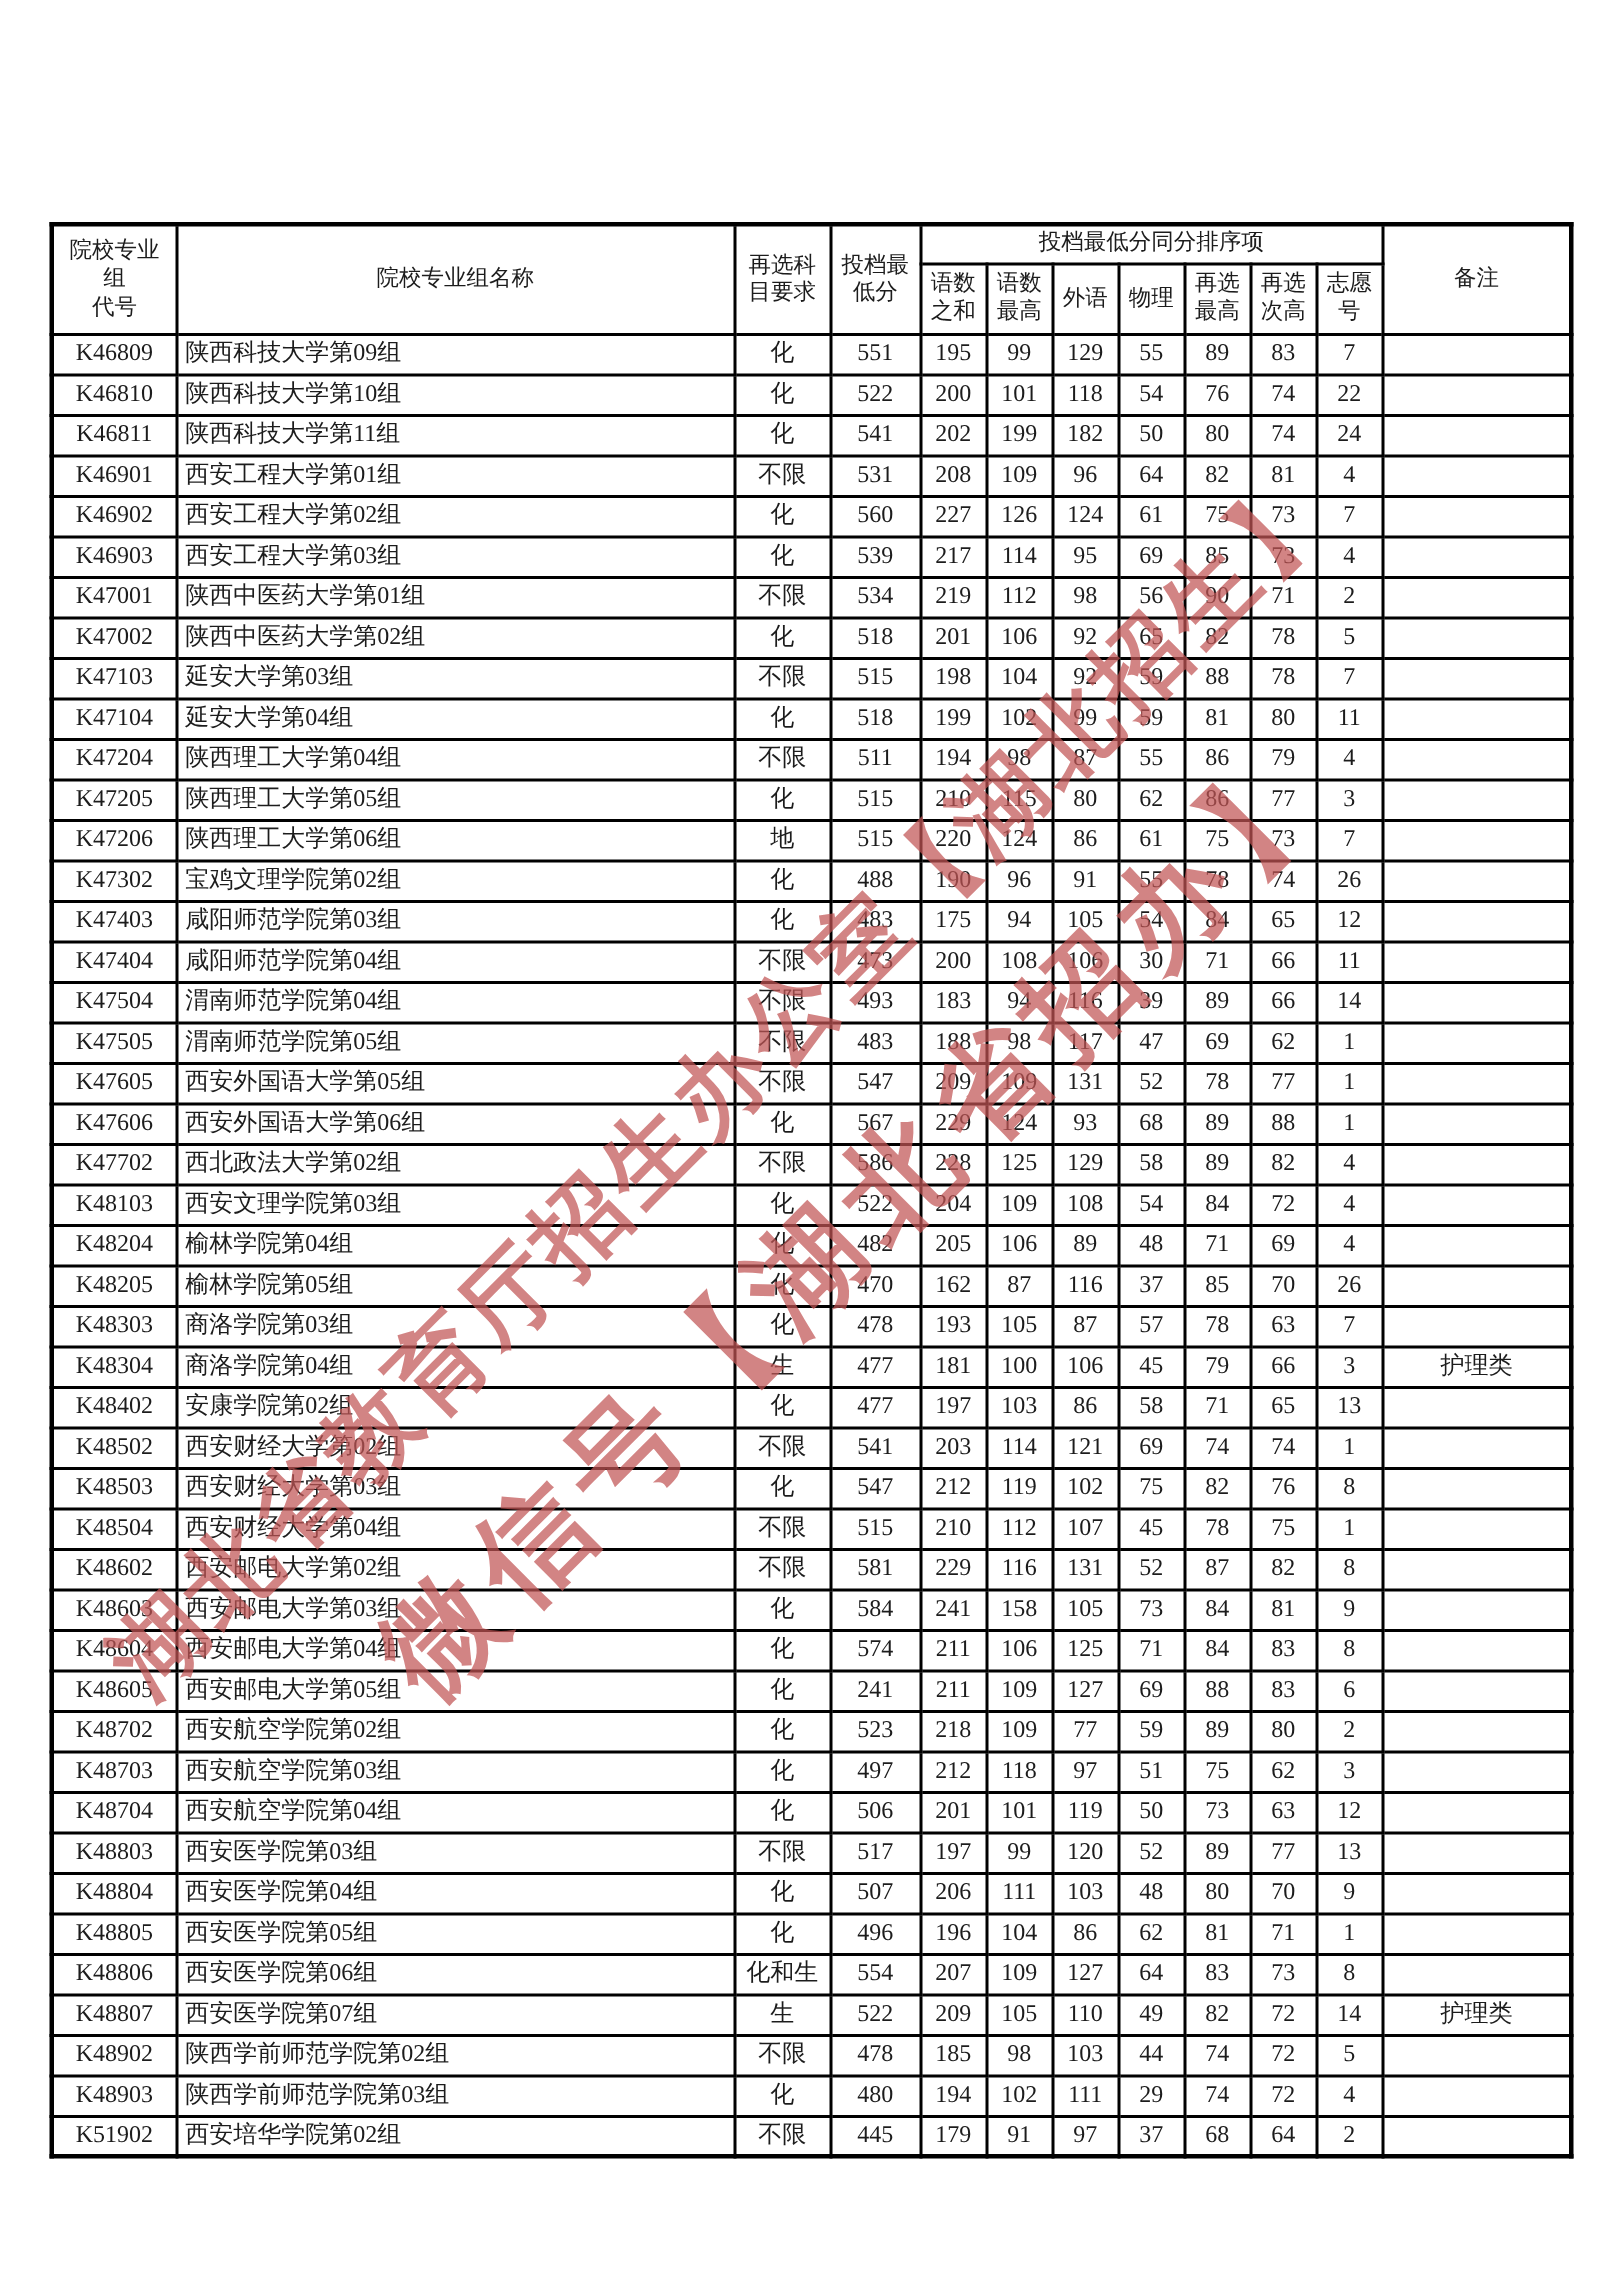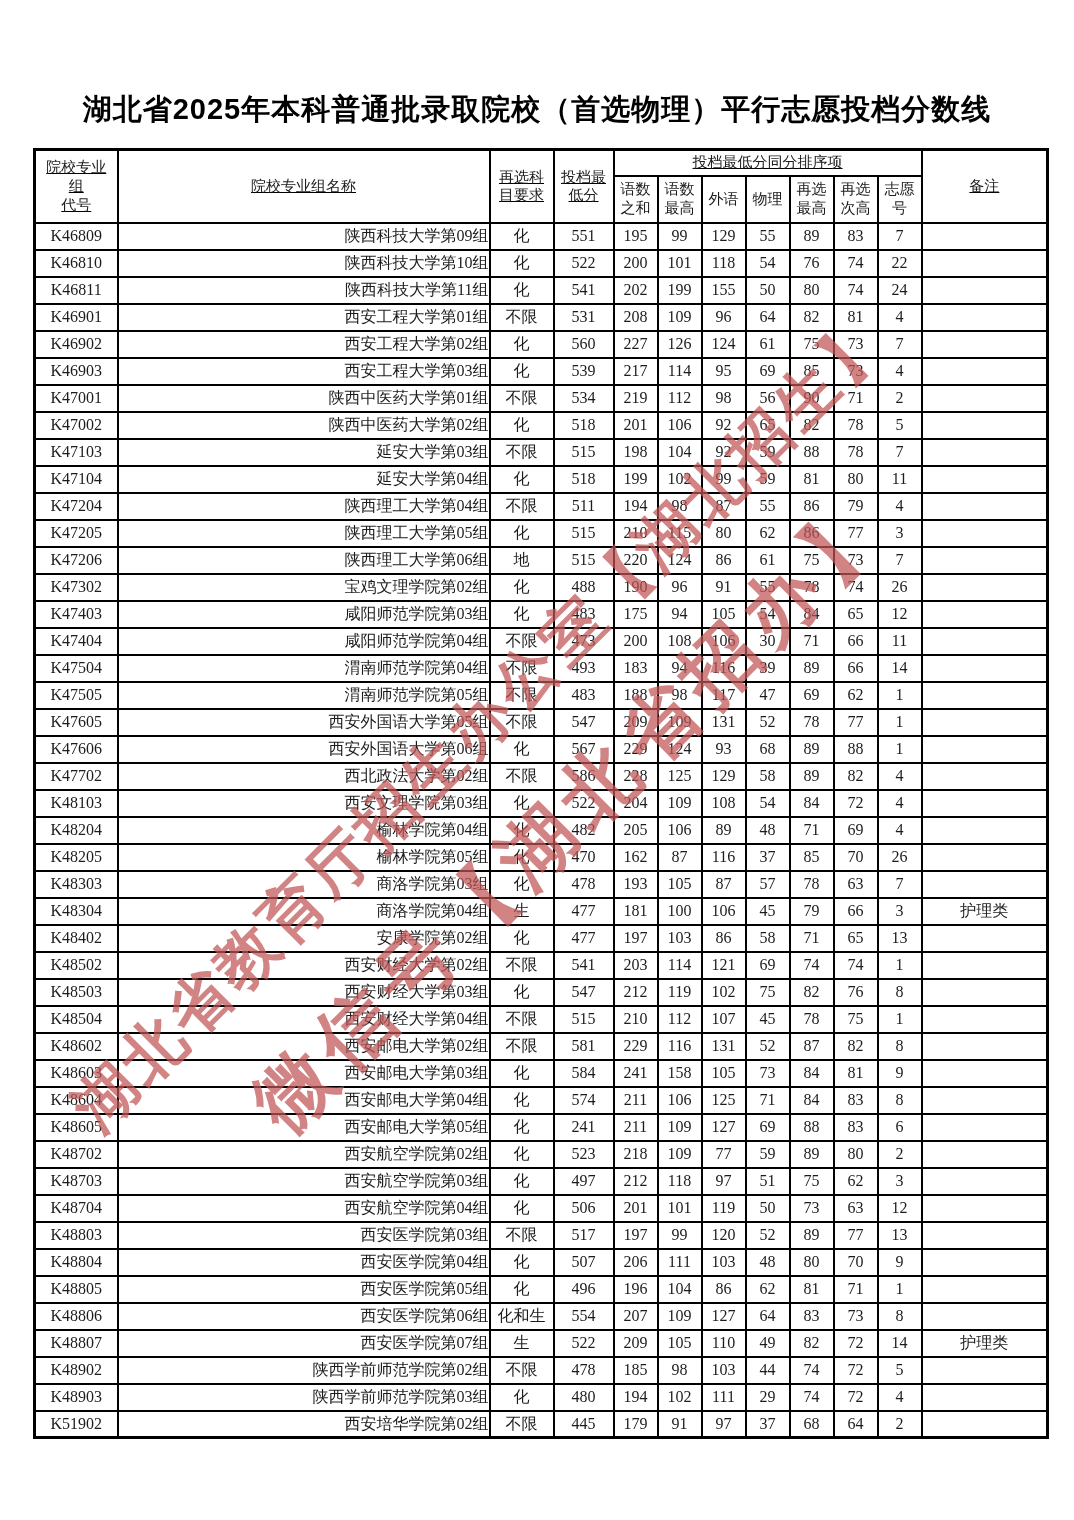--- a/index.html
+++ b/index.html
@@ -27,25 +27,25 @@
     border:2px solid #000;
     padding:0;
     text-align:center; vertical-align:middle;
     color:#1c1c1c;
     overflow:hidden;
   }
   .score-table th {
     font-size:15px; font-weight:400; line-height:1.25;
     white-space:pre-line;
   }
-  .score-table thead tr.hrow1 { height:26px;text-decoration:underline; }
+  .score-table thead tr.hrow1 { height:26px; }
   .score-table thead tr.hrow2 { height:47px; }
   .score-table tbody tr { height:27px;margin-top:28px; }
   .score-table td { font-size:16px; line-height:1; white-space:nowrap; }
-  .score-table td.c-name { text-align:right; padding-left:5px; }
+  .score-table td.c-name { text-align:left; padding-left:5px; }
   .group-th { font-size:15px; }
   
   .watermark {
     position:absolute; left:-120px; top:660px; width:1300px;
     transform:rotate(-45deg);
     text-align:center;
     color:#c25555;
     opacity:0.72;
     z-index:5;
     pointer-events:none;
@@ -54,21 +54,20 @@
     white-space:nowrap;
   }
   .wm-line1 { font-size:62px; letter-spacing:4px; }
   .wm-line2 { font-size:76px; letter-spacing:10px; margin-top:36px; }
 </style>
 </head>
 <body>
 
 <div class="page">
 
-  <h1 class="doc-title">湖北省2025年本科普通批录取院校（首选物理）平行志愿投档分数线</h1>
 
   <table class="score-table">
     <colgroup>
       <col style="width:83px">
       <col style="width:372px">
       <col style="width:64px">
       <col style="width:60px">
       <col style="width:44px">
       <col style="width:44px">
       <col style="width:44px">
@@ -135,21 +134,21 @@
           <td>22</td>
           <td></td>
         </tr>
         <tr>
           <td>K46811</td>
           <td class="c-name">陕西科技大学第11组</td>
           <td>化</td>
           <td>541</td>
           <td>202</td>
           <td>199</td>
-          <td>155</td>
+          <td>182</td>
           <td>50</td>
           <td>80</td>
           <td>74</td>
           <td>24</td>
           <td></td>
         </tr>
         <tr>
           <td>K46901</td>
           <td class="c-name">西安工程大学第01组</td>
           <td>不限</td>

